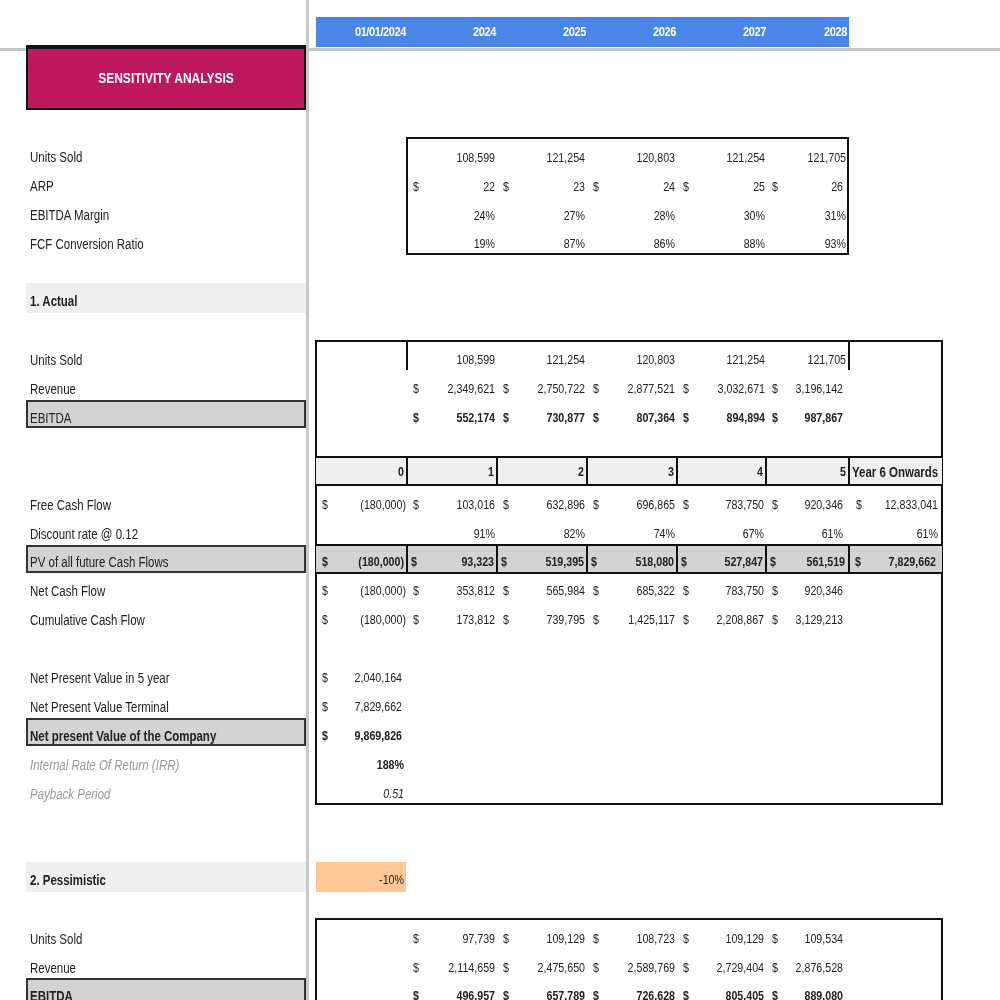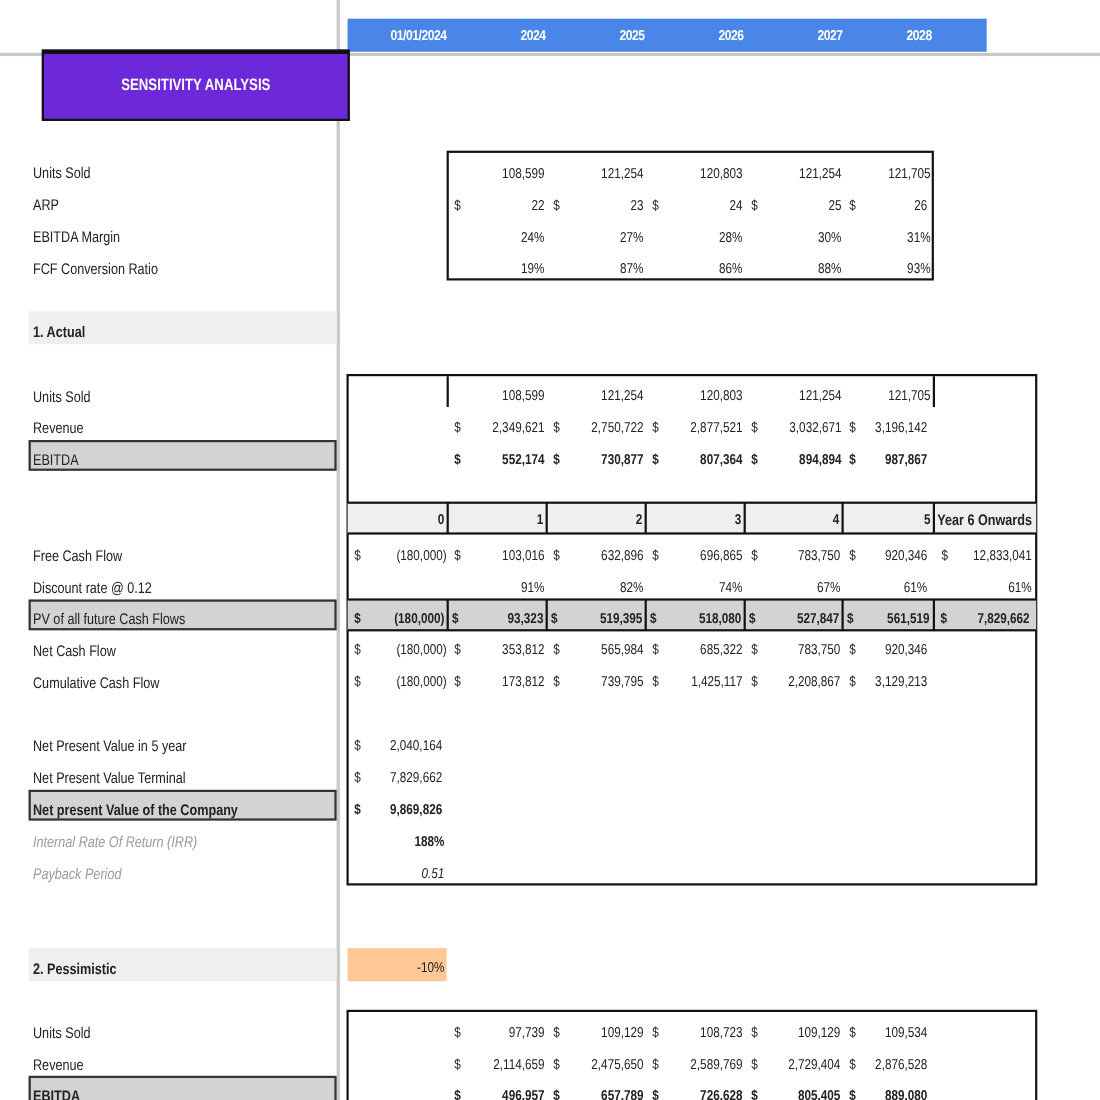--- a/index.html
+++ b/index.html
@@ -1,19 +1,19 @@
 <!DOCTYPE html>
 <html><head>
 <meta charset="utf-8">
 <style>
   html, body { margin:0; padding:0; background:#ffffff; }
   body { width:1000px; height:1000px; position:relative; overflow:hidden;
          font-family: "Liberation Sans", sans-serif; color:#222; }
   .abs { position:absolute; }
-  .hdr-band { background:#4a86e8; color:#fff; font-weight:bold; font-size:13px; letter-spacing:-0.5px;padding-left:48px; }
+  .hdr-band { background:#4a86e8; color:#fff; font-weight:bold; font-size:13px; letter-spacing:-0.5px; }
   .hdr-cell { position:absolute; top:0; height:30px; line-height:42px; text-align:right; transform:scaleX(0.85); transform-origin:right; }
   .gridline-h { position:absolute; height:3px; background:#c8c8c8; }
   .gridline-v { position:absolute; width:3px; background:#c8c8c8; }
   .label { position:absolute; left:30px; font-size:14px; transform:scaleX(0.82); transform-origin:left; white-space:nowrap; color:#222; }
   .label.bold { font-weight:bold; }
   .label.muted { color:#9a9a9a; font-style:italic; }
   .num { position:absolute; font-size:13px; text-align:right; transform:scaleX(0.82); transform-origin:right; white-space:nowrap; }
   .cur { position:absolute; font-size:13px; transform:scaleX(0.82); transform-origin:left; }
   .bold { font-weight:bold; }
   .box { position:absolute; border:2px solid #111; box-sizing:border-box; }
@@ -30,21 +30,21 @@
   <div class="hdr-cell" style="left:90px; width:90px; top:-6px;">2024</div>
   <div class="hdr-cell" style="left:180px; width:90px; top:-6px;">2025</div>
   <div class="hdr-cell" style="left:270px; width:90px; top:-6px;">2026</div>
   <div class="hdr-cell" style="left:360px; width:90px; top:-6px;">2027</div>
   <div class="hdr-cell" style="left:450px; width:81px; top:-6px;">2028</div>
 </div>
 
 <div class="gridline-h" style="left:0; top:48px; width:1000px;"></div>
 <div class="gridline-v" style="left:306px; top:0; height:1000px;"></div>
 
-<div class="abs" style="left:26px; top:45px; width:280px; height:65px; background:#6d28d9; border:2px solid #111; box-sizing:border-box; border-top-width:4px;margin-left:12px;">
+<div class="abs" style="left:26px; top:45px; width:280px; height:65px; background:#be185d; border:2px solid #111; box-sizing:border-box; border-top-width:4px;">
   <div style="color:#fff; font-weight:bold; font-size:15px; text-align:center; line-height:58px; transform:scaleX(0.8);">SENSITIVITY ANALYSIS</div>
 </div>
 
 <div class="label" style="top:149px;">Units Sold</div>
 <div class="label" style="top:178px;">ARP</div>
 <div class="label" style="top:207px;">EBITDA Margin</div>
 <div class="label" style="top:236px;">FCF Conversion Ratio</div>
 
 <div class="box" style="left:406px; top:137px; width:443px; height:118px; border-width:2px;"></div>
 

